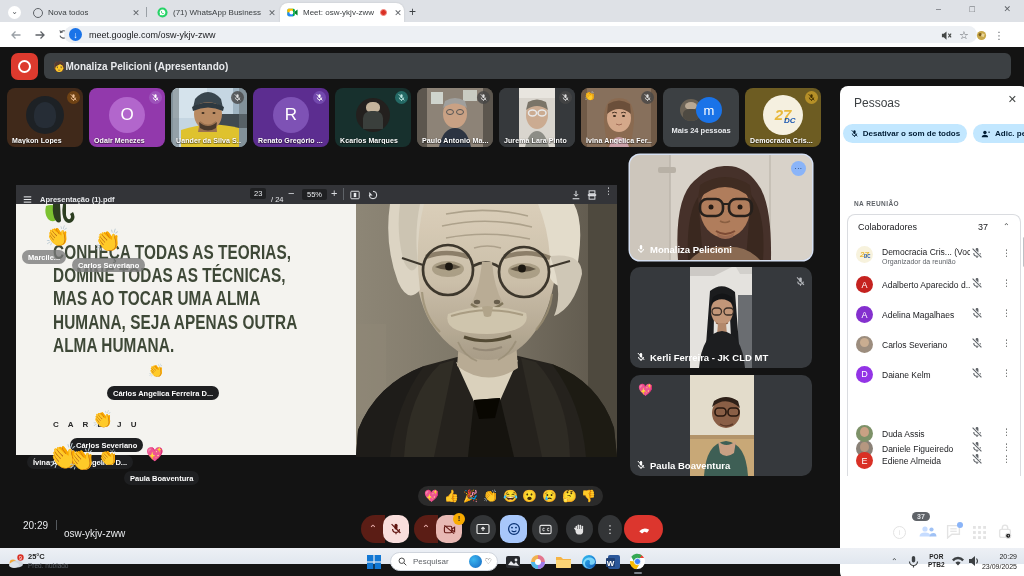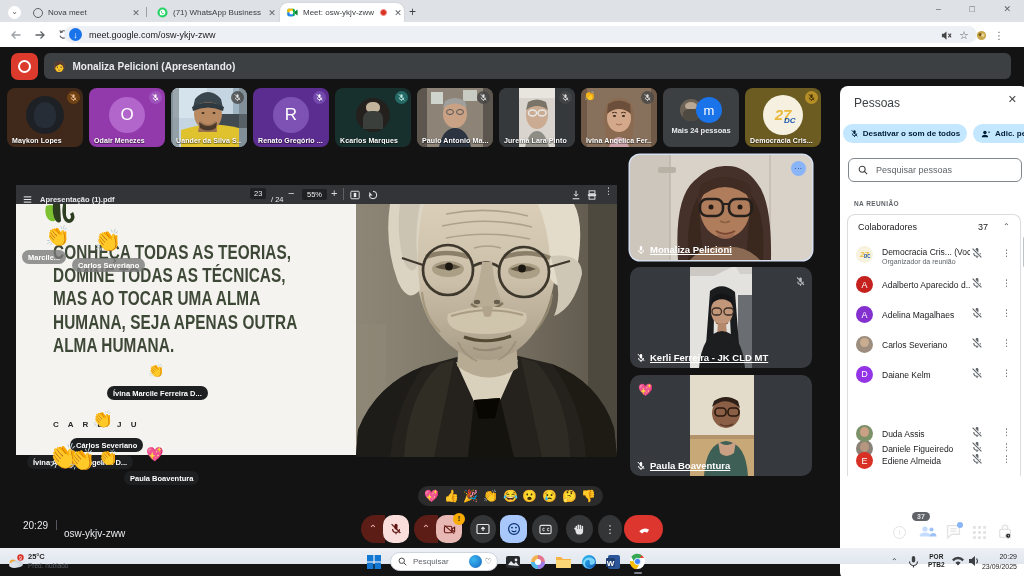--- a/index.html
+++ b/index.html
@@ -21,21 +21,21 @@
 #prespill { position:absolute; left:44px; top:6px; width:967px; height:26px; background:#3c4043; border-radius:6px; display:flex; align-items:center; color:#e8eaed; font-size:10px; font-weight:bold; }
 
 
 .fs { position:absolute; top:41px; width:76px; height:59px; border-radius:8px; overflow:hidden; }
 .fsname { position:absolute; left:5px; bottom:3px; font-size:7px; color:#fff; white-space:nowrap; overflow:hidden; max-width:66px; font-weight:bold; letter-spacing:.1px; text-shadow:0 1px 2px rgba(0,0,0,.9);}
 .fsmic { position:absolute; right:3px; top:3px; width:13px; height:13px; border-radius:50%; display:flex; align-items:center; justify-content:center; }
 .avcirc { position:absolute; left:50%; top:45%; transform:translate(-50%,-50%); border-radius:50%; display:flex; align-items:center; justify-content:center; color:#fff; }
 
 
 .rtile { position:absolute; left:630px; width:182px; border-radius:10px; background:#3a3d40; overflow:hidden; }
-.rtname { position:absolute; left:6px; bottom:5px; color:#fff; font-size:9.5px; font-weight:bold; display:flex; align-items:flex-end; gap:4px;text-decoration:underline;}
+.rtname { position:absolute; left:6px; bottom:5px; color:#fff; font-size:9.5px; font-weight:bold; display:flex; align-items:flex-start; gap:4px;}
 
 
 #panel { position:absolute; left:840px; top:39px; width:188px; height:494px; background:#ffffff; border-radius:8px; color:#202124; overflow:hidden;}
 
 
 #emojibar { position:absolute; left:418px; top:439px; width:185px; height:20px; background:#2b2b2b; border-radius:10px; display:flex; align-items:center; justify-content:space-around; font-size:12px; padding:0 4px;}
 
 
 #ctrlbar { position:absolute; left:0; top:463px; width:1024px; height:38px; }
 .cbtn { position:absolute; top:5px; height:28px; display:flex; align-items:center; justify-content:center; }
@@ -51,21 +51,21 @@
 .pmic2 { position:absolute; left:131px; top:3px; }
 </style>
 </head>
 <body>
 <div id="root">
 
 <div id="tabbar">
   <div style="position:absolute;left:8px;top:6px;width:13px;height:13px;border-radius:50%;background:#fff;color:#5f6368;font-size:8px;text-align:center;line-height:12px;">⌄</div>
   <div class="tab" style="left:26px;width:116px;">
     <span style="margin-left:7px;width:10px;height:10px;border-radius:50%;border:1.2px solid #5f6368;position:relative;flex:none;"></span>
-    <span class="ttl" style="margin-left:5px;">Nova meet</span>
+    <span class="ttl" style="margin-left:5px;">Nova todos</span>
     <span class="tabx">✕</span>
   </div>
   <div style="position:absolute;left:146px;top:7px;width:1px;height:10px;background:#9aa0a6;"></div>
   <div class="tab" style="left:150px;width:128px;">
     <svg style="margin-left:7px;flex:none;" width="11" height="11" viewBox="0 0 24 24">
           <circle cx="12" cy="12" r="11" fill="#25d366"></circle>
           <path d="M12 5.5a6.3 6.3 0 0 0-5.4 9.6L5.8 18l3-.8A6.3 6.3 0 1 0 12 5.5z" fill="#fff"></path>
           <path d="M9.6 8.7c.5-.1.7 0 .9.5l.5 1.1c.1.3-.1.5-.5.9.5 1 1.3 1.7 2.3 2.2.4-.4.6-.6.9-.4l1 .5c.5.2.6.4.4.9-.6 1.1-1.9 1.1-3.4.3-1.6-.9-2.8-2.3-3-3.8-.1-1 .2-1.9.9-2.2z" fill="#25d366"></path>
         </svg>
     <span class="ttl" style="margin-left:5px;">(71) WhatsApp Business</span>
@@ -114,21 +114,21 @@
         <circle cx="4.5" cy="5" r="1.7" fill="#7a5c1e"></circle>
         <path d="M6.5 3.5l3 1-1 3.2-3-1z" fill="#e8d49a"></path>
       </svg>
   <span>⋮</span>
 </div>
 
 <div id="meet">
   <div id="recbtn"></div>
   <div id="prespill">
         <span style="margin-left:9px;font-size:10px;">🧑</span>
-        <span style="margin-left:7px;">Monaliza Pelicioni (Apresentando)</span>
+        <span style="">Monaliza Pelicioni (Apresentando)</span>
       </div>
   <div id="filmstrip">
 
     <div class="fs" style="left:7px;background:#40291a;">
       <div class="avcirc" style="width:38px;height:38px;background:#1d2125;overflow:hidden;">
             <div style="position:absolute;left:8px;top:6px;width:22px;height:26px;background:#262d36;border-radius:50% 50% 40% 40%;"></div>
           </div>
       <div class="fsmic" style="background:rgba(120,70,20,.85);">
             <svg width="9" height="9" viewBox="0 0 12 12">
               <g stroke="#f0c49a" stroke-width="1.1" fill="none">
@@ -446,21 +446,21 @@
       DOMINE TODAS AS TÉCNICAS,<br>
       MAS AO TOCAR UMA ALMA<br>
       HUMANA, SEJA APENAS OUTRA<br>
       ALMA HUMANA.
     </div>
     <div style="position:absolute;left:53px;top:373px;font-size:8px;letter-spacing:3.5px;color:#2a2a2a;font-weight:bold;">C A R L &nbsp;J U</div>
 
     <div style="position:absolute;left:22px;top:203px;background:rgba(120,120,120,.78);color:#fff;font-size:7.5px;font-weight:bold;padding:2.5px 6px;border-radius:9px;">Marcile...</div>
     <div style="position:absolute;left:72px;top:211px;background:rgba(125,125,125,.82);color:#fff;font-size:7.5px;font-weight:bold;padding:2.5px 6px;border-radius:9px;">Carlos Severiano</div>
 
-    <div style="position:absolute;left:107px;top:339px;background:#1e1f21;color:#fff;font-size:7.5px;font-weight:bold;padding:2.5px 6px;border-radius:9px;">Ívina Marcile Ferreira D...</div>
+    <div style="position:absolute;left:107px;top:339px;background:#1e1f21;color:#fff;font-size:7.5px;font-weight:bold;padding:2.5px 6px;border-radius:9px;">Cárlos Angelica Ferreira D...</div>
     <div style="position:absolute;left:70px;top:391px;background:#1e1f21;color:#fff;font-size:7.5px;font-weight:bold;padding:2.5px 6px;border-radius:9px;">Cárlos Severiano</div>
     <div style="position:absolute;left:27px;top:408px;background:#1e1f21;color:#fff;font-size:7.5px;font-weight:bold;padding:2.5px 6px;border-radius:9px;">Ívina Angél… Angelica D...</div>
     <div style="position:absolute;left:124px;top:424px;background:#1e1f21;color:#fff;font-size:7.5px;font-weight:bold;padding:2.5px 6px;border-radius:9px;">Paula Boaventura</div>
 
     <div style="position:absolute;left:45px;top:177px;font-size:20px;">👏</div>
     <div style="position:absolute;left:94px;top:181px;font-size:22px;">👏</div>
     <div style="position:absolute;left:148px;top:316px;font-size:13px;">👏</div>
     <div style="position:absolute;left:92px;top:362px;font-size:17px;">👏</div>
     <div style="position:absolute;left:48px;top:395px;font-size:25px;">👏</div>
     <div style="position:absolute;left:68px;top:400px;font-size:22px;">👏</div>
@@ -576,27 +576,20 @@
       Desativar o som de todos</div>
     <div style="position:absolute;left:133px;top:38px;width:66px;height:19px;background:#c2e7ff;border-radius:10px 0 0 10px;display:flex;align-items:center;color:#001d35;font-size:8px;font-weight:bold;padding-left:8px;gap:4px;">
       <svg width="10" height="10" viewBox="0 0 14 12">
             <g fill="#001d35">
               <circle cx="5.5" cy="4" r="2.4"></circle>
               <path d="M1 10.5q0-3.6 4.5-3.6T10 10.5z"></path>
               <path d="M10.5 3.5h1.6M11.3 2.7v1.6" stroke="#001d35" stroke-width="1.2"></path>
             </g>
           </svg>
       Adic. pes</div>
-    <div style="position:absolute;left:8px;top:72px;width:174px;height:24px;border:1px solid #80868b;border-radius:6px;display:flex;align-items:center;color:#5f6368;">
-      <svg style="margin-left:9px;" width="10" height="10" viewBox="0 0 12 12">
-            <circle cx="5" cy="5" r="3.6" fill="none" stroke="#444746" stroke-width="1.3"></circle>
-            <line x1="8" y1="8" x2="11" y2="11" stroke="#444746" stroke-width="1.3"></line>
-          </svg>
-      <span style="margin-left:8px;font-size:9px;">Pesquisar pessoas</span>
-    </div>
     <div style="position:absolute;left:14px;top:114px;font-size:6.5px;color:#5f6368;letter-spacing:.4px;font-weight:bold;">NA REUNIÃO</div>
     <div style="position:absolute;left:7px;top:128px;width:174px;height:262px;border:1px solid #dadce0;border-radius:8px 8px 0 0;border-bottom:none;"></div>
     <div style="position:absolute;left:18px;top:136px;font-size:9px;color:#202124;">Colaboradores</div>
     <div style="position:absolute;left:138px;top:136px;font-size:9px;color:#202124;">37</div>
     <div style="position:absolute;left:163px;top:136px;font-size:8px;color:#444746;">⌃</div>
     <div id="plist" style="position:absolute;left:0;top:158px;width:188px;">
       <div class="prow" style="top:0;">
         <div class="pav" style="background:#f7f2dd;">
               <span style="font-size:8px;font-weight:bold;color:#e8b93c;font-style:italic;">27</span>
               <span style="position:absolute;left:8px;top:8px;font-size:4.5px;font-weight:bold;color:#1a56b0;">DC</span>

